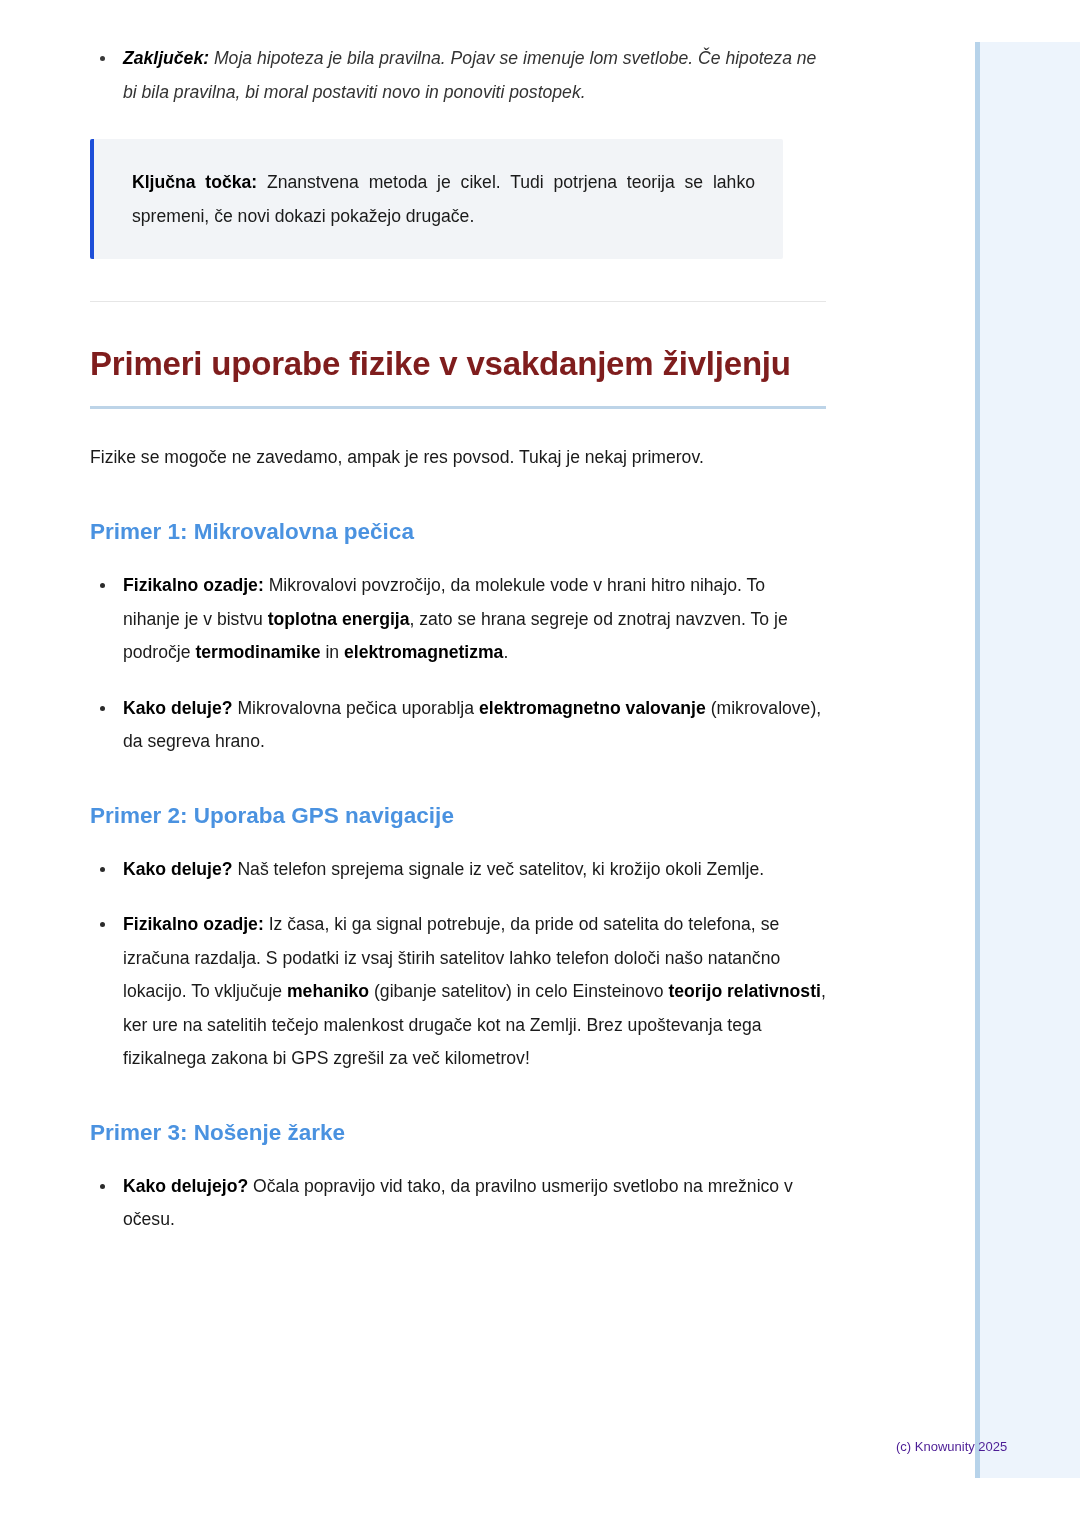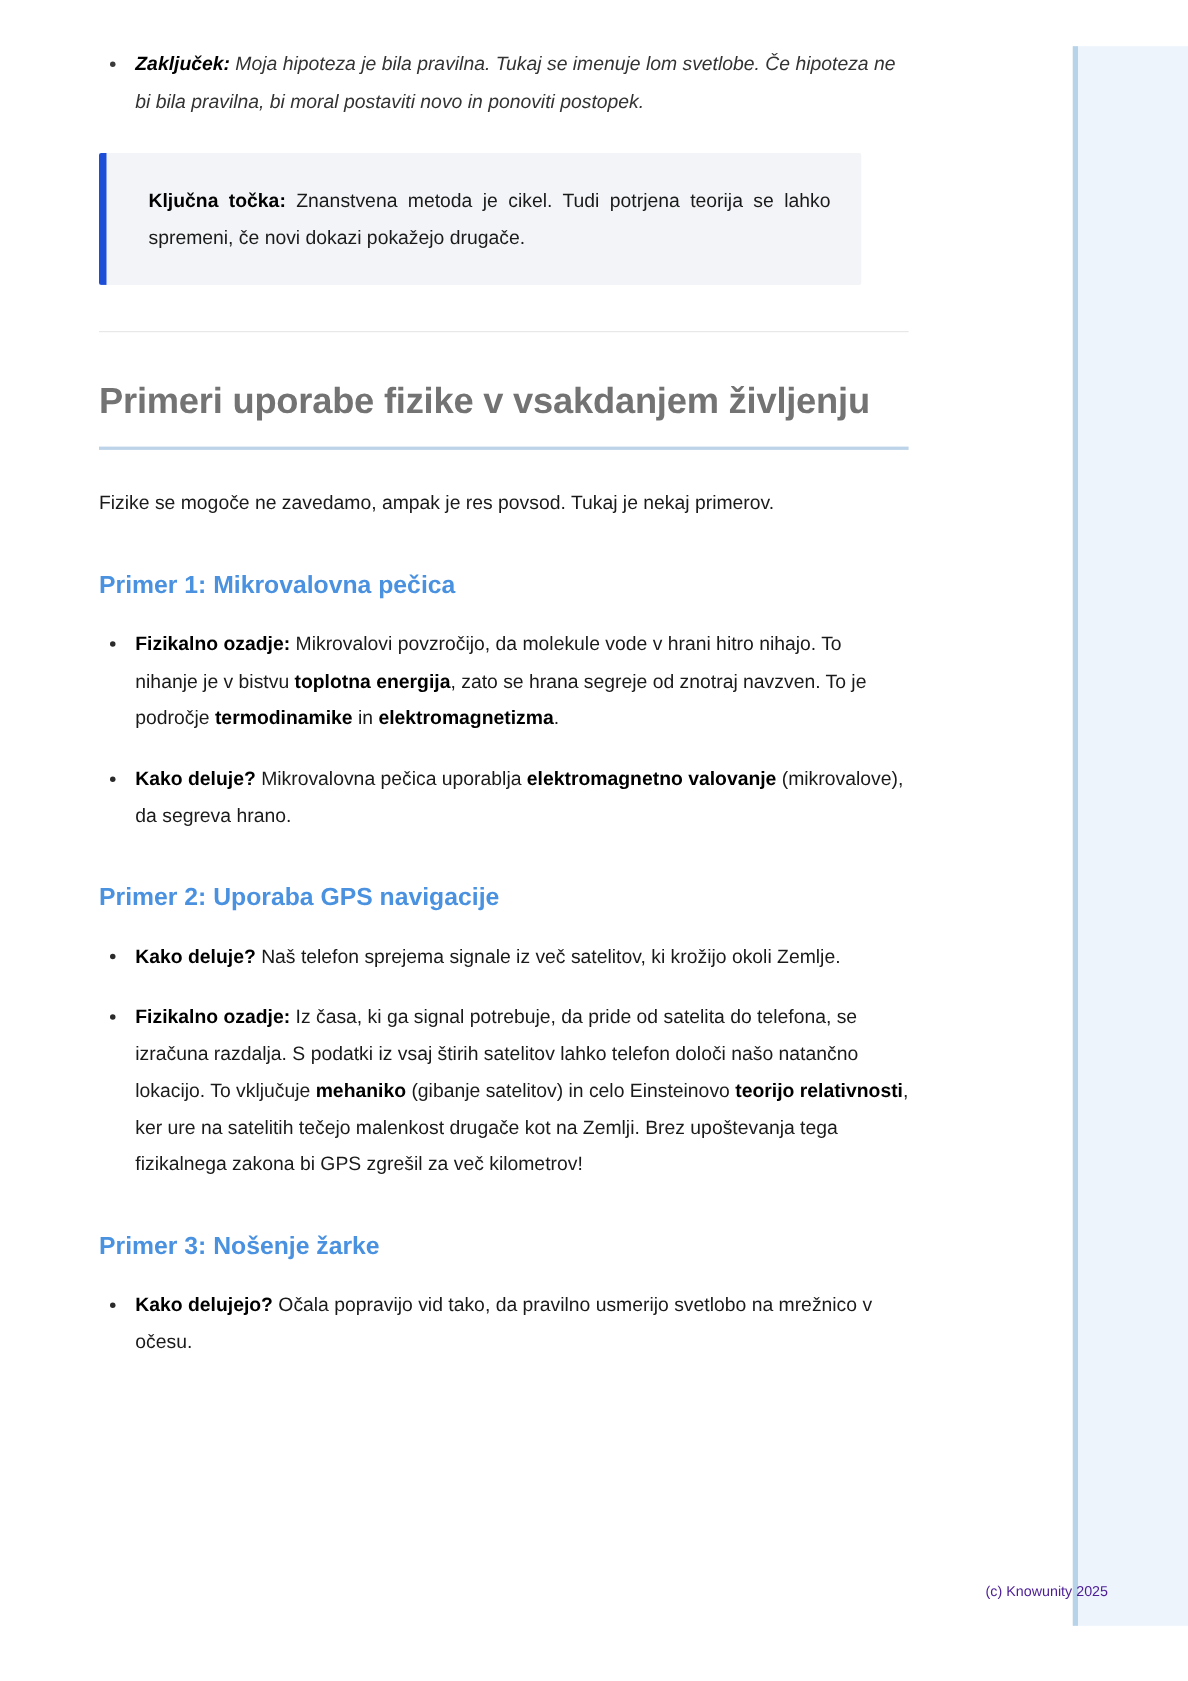--- a/index.html
+++ b/index.html
@@ -89,21 +89,21 @@
   }
   b, .b {
     font-weight: 700;
     color: #000000;
   }
 
   
   .callout {
     margin: 30px 0 0 0;
     background: #f2f4f7;
-    border-left: 7px solid #1d4ed8;
+    border-left: 4px solid #1d4ed8;
     border-radius: 2px;
     padding: 26px 28px 26px 38px;
     width: 693px;
     box-sizing: border-box;
   }
   .callout p {
     margin: 0;
     font-size: 17.6px;
     line-height: 34px;
     color: #1a1a1a;
@@ -115,21 +115,21 @@
     height: 1px;
     background: #e6e6e6;
     margin: 42px 0 0 0;
     width: 736px;
   }
   h2.section-title {
     margin: 38px 0 0 0;
     font-size: 33px;
     line-height: 48px;
     font-weight: 700;
-    color: #737373;
+    color: #7f1d1d;
     letter-spacing: -0.2px;
   }
   .title-rule {
     height: 3px;
     background: #bdd4e8;
     margin-top: 18px;
     width: 736px;
   }
   p.intro {
     margin: 30px 0 0 0;
@@ -162,21 +162,21 @@
 <body>
 
 <div class="side-panel"></div>
 <div class="side-panel-edge"></div>
 
 <div class="doc">
   <div class="content">
 
     <ul class="bullets italic">
       <li>
-        <span class="b">Zaključek:</span><span> Moja hipoteza je bila pravilna. Tukaj se imenuje lom svetlobe. Če hipoteza ne bi bila pravilna, bi moral postaviti novo in ponoviti postopek.</span>
+        <span class="b">Zaključek:</span><span> Moja hipoteza je bila pravilna. Pojav se imenuje lom svetlobe. Če hipoteza ne bi bila pravilna, bi moral postaviti novo in ponoviti postopek.</span>
       </li>
     </ul>
 
     <div class="callout">
       <p><span class="b">Ključna točka:</span><span> Znanstvena metoda je cikel. Tudi potrjena teorija se lahko spremeni, če novi dokazi pokažejo drugače.</span></p>
     </div>
 
     <div class="hr"></div>
 
     <h2 class="section-title">Primeri uporabe fizike v vsakdanjem življenju</h2>

